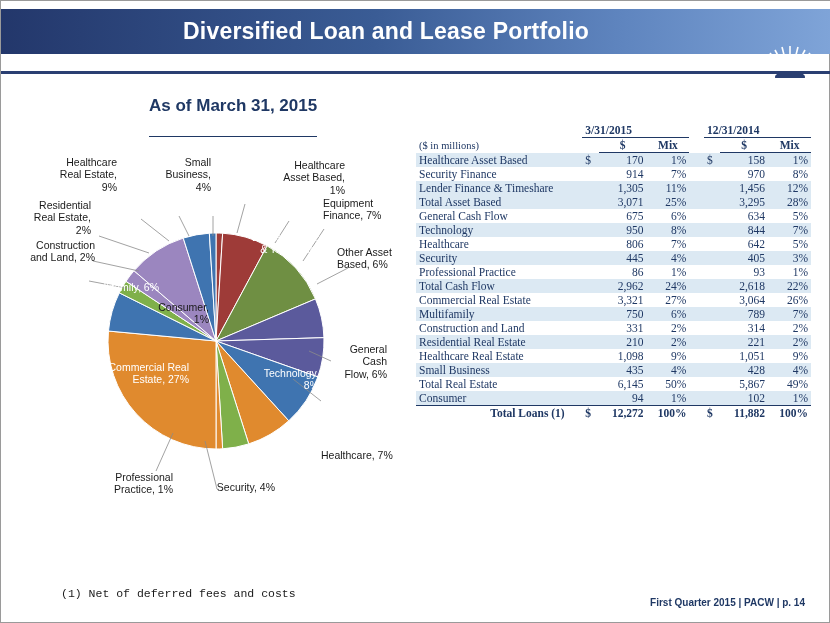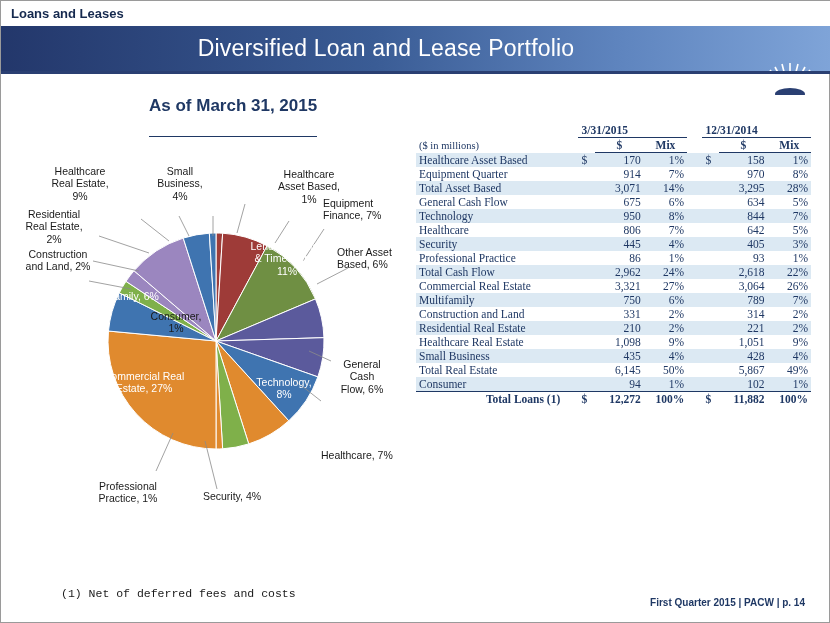--- a/index.html
+++ b/index.html
@@ -31,23 +31,24 @@
     color: #15294e;
     font-family: "Liberation Sans", sans-serif;
     font-weight: bold;
     font-size: 13px;
     line-height: 26px;
     padding-left: 10px;
     box-sizing: border-box;
   }
   #titlebar {
     position: absolute;
-    left: 0; top: 25px;
+    left: 0; top: 8px;
     width: 830px; height: 45px;
     background: linear-gradient(to right, #23376b 0%, #3a5c95 45%, #5f85bf 75%, #7fa4d8 100%);
+    font-weight: bold;
   }
   #titlebar .title {
     position: absolute;
     left: 0; top: 0;
     width: 770px;
     text-align: center;
     line-height: 45px;
     color: #ffffff;
     font-family: "Liberation Sans", sans-serif;
     font-size: 23px;
@@ -82,21 +83,21 @@
   }
   #pie-svg { position: absolute; left: 0; top: 0; }
   .pl {
     position: absolute;
     font-family: "Liberation Sans", sans-serif;
     font-size: 10.5px;
     color: #1a1a1a;
     line-height: 1.18;
   }
   .pl.white { color: #ffffff; }
-  .pl.ctr { text-align: center; margin-top: 9px; }
+  .pl.ctr { text-align: right; }
   
   #table-wrap {
     position: absolute;
     left: 415px; top: 122px;
     width: 400px;
   }
   table.fin {
     border-collapse: collapse;
     font-family: "Liberation Serif", serif;
     font-size: 11.5px;
@@ -225,21 +226,21 @@
     <div class="pl ctr" style="left:118px;top:15px;width:62px;">Small Business, 4%</div>
     <div class="pl ctr" style="left:12px;top:15px;width:74px;">Healthcare Real Estate, 9%</div>
     <div class="pl ctr" style="left:-14px;top:58px;width:74px;">Residential Real Estate, 2%</div>
     <div class="pl ctr" style="left:-10px;top:98px;width:74px;">Construction and Land, 2%</div>
     <div class="pl white ctr" style="left:58px;top:140px;width:70px;">Multifamily, 6%</div>
     <div class="pl white ctr" style="left:68px;top:220px;width:90px;">Commercial Real Estate, 27%</div>
     <div class="pl ctr" style="left:52px;top:330px;width:90px;">Professional Practice, 1%</div>
     <div class="pl ctr" style="left:158px;top:340px;width:86px;">Security, 4%</div>
     <div class="pl" style="left:290px;top:308px;width:80px;">Healthcare, 7%</div>
     <div class="pl white ctr" style="left:218px;top:226px;width:70px;">Technology, 8%</div>
-    <div class="pl ctr" style="left:306px;top:208px;width:50px;">General Cash Flow, 6%</div>
+    <div class="pl ctr" style="left:306px;top:202px;width:50px;">General Cash Flow, 6%</div>
     <div class="pl" style="left:306px;top:105px;width:64px;">Other Asset Based, 6%</div>
     <div class="pl white ctr" style="left:218px;top:90px;width:76px;">Lender Finance &amp; Timeshare , 11%</div>
     <div class="pl" style="left:292px;top:56px;width:66px;">Equipment Finance, 7%</div>
     <div class="pl ctr" style="left:242px;top:18px;width:72px;">Healthcare Asset Based, 1%</div>
   </div>
 
   <div id="table-wrap">
     <table class="fin">
       <thead>
         <tr>
@@ -267,36 +268,47 @@
             <td class="c-gap"></td>
             <td class="c-cur">$</td>
             <td class="c-val">170</td>
             <td class="c-mix">1%</td>
             <td class="c-gap"></td>
             <td class="c-cur">$</td>
             <td class="c-val">158</td>
             <td class="c-mix">1%</td>
           </tr>
           <tr>
-            <td class="c-label">Equipment Quarter</td>
+            <td class="c-label">Security Finance</td>
             <td class="c-gap"></td>
             <td class="c-cur"></td>
             <td class="c-val">914</td>
             <td class="c-mix">7%</td>
             <td class="c-gap"></td>
             <td class="c-cur"></td>
             <td class="c-val">970</td>
             <td class="c-mix">8%</td>
           </tr>
+          <tr class="band">
+            <td class="c-label">Lender Finance &amp; Timeshare</td>
+            <td class="c-gap"></td>
+            <td class="c-cur"></td>
+            <td class="c-val">1,305</td>
+            <td class="c-mix">11%</td>
+            <td class="c-gap"></td>
+            <td class="c-cur"></td>
+            <td class="c-val">1,456</td>
+            <td class="c-mix">12%</td>
+          </tr>
           <tr class="band total">
             <td class="c-label indent">Total Asset Based</td>
             <td class="c-gap"></td>
             <td class="c-cur"></td>
             <td class="c-val">3,071</td>
-            <td class="c-mix">14%</td>
+            <td class="c-mix">25%</td>
             <td class="c-gap"></td>
             <td class="c-cur"></td>
             <td class="c-val">3,295</td>
             <td class="c-mix">28%</td>
           </tr>
           <tr>
             <td class="c-label">General Cash Flow</td>
             <td class="c-gap"></td>
             <td class="c-cur"></td>
             <td class="c-val">675</td>

